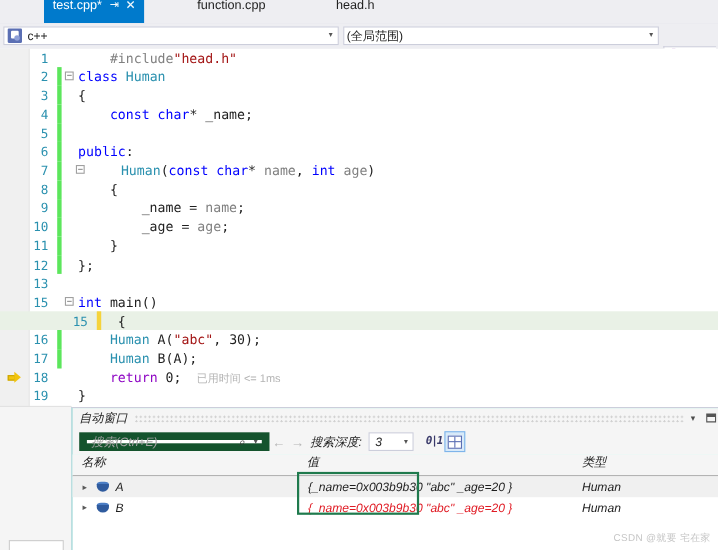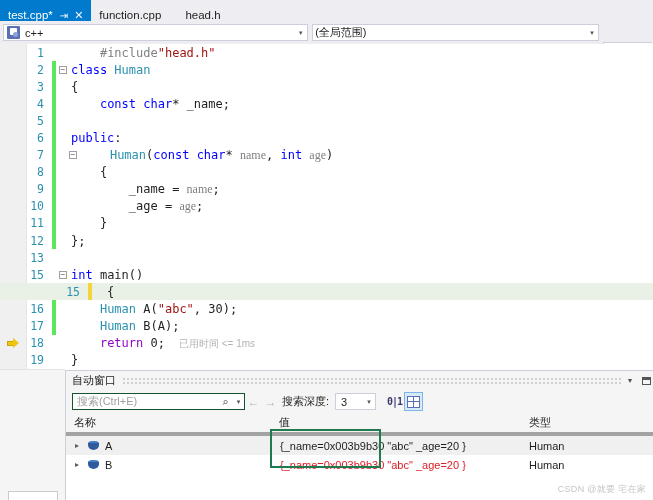--- a/index.html
+++ b/index.html
@@ -28,27 +28,28 @@
     position: absolute;
     left: 0; top: 0;
     width: 653px; height: 21px;
     background: #eeeef2;
     border-bottom: 1px solid #cccedb;
     display: flex;
     align-items: stretch;
   }
   .tab {
     display: flex;
-    align-items: flex-end;
+    align-items: flex-start;
     padding: 0 7px 0 8px;
     font-size: 11.5px;
     color: #1e1e1e;
     background: transparent;
     white-space: nowrap;
     border-right: 1px solid transparent;
+    margin-left: 40px;
   }
   .tab.active {
     background: #007acc;
     color: #ffffff;
   }
   .tab .tab-title { line-height: 1; }
   .tab-pin, .tab-close {
     margin-left: 7px;
     font-size: 10px;
     line-height: 1;
@@ -220,21 +221,21 @@
     border-left: 1px dotted #b9b9b9;
   }
   .code { flex: 1 1 auto; padding-left: 1px; }
 
   
   .k   { color: #0000ff; }       
   .pp  { color: #808080; }       
   .str { color: #a31515; }       
   .typ { color: #2b91af; }       
   .id  { color: #1f1f1f; }       
-  .par { color: #808080; font-family: Liberation Serif, serif; }       
+  .par { color: #808080; }       
   .num { color: #1f1f1f; }
   .ctrl{ color: #8f08c4; }       
 
   .elapsed {
     color: #b4b4b4;
     font-family: "Liberation Sans", sans-serif;
     font-size: 10px;
     padding-left: 14px;
   }
 
@@ -259,20 +260,21 @@
   }
 
   
   .autos {
     position: absolute;
     left: 65px; top: 370px;
     width: 588px; height: 130px;
     background: #5eead4;
     border-top: 1px solid #cccedb;
     border-left: 1px solid #cccedb;
+    font-style: italic;
   }
   .autos-title {
     position: relative;
     height: 19px;
     display: flex;
     align-items: center;
     padding-left: 6px;
     font-size: 11px;
     color: #1e1e1e;
     background: #f5f5f5;
@@ -305,21 +307,21 @@
   .autos-toolbar {
     height: 23px;
     display: flex;
     align-items: center;
     padding-left: 6px;
     background: #f5f5f5;
   }
   .search-box {
     width: 173px; height: 17px;
     background: #ffffff;
-    border: 1px solid #14532d;
+    border: 7px solid #14532d;
     display: flex;
     align-items: center;
     box-sizing: border-box;
     font-size: 11px;
   }
   .search-box .sb-text {
     flex: 1 1 auto;
     color: #a0a0a0;
     padding-left: 4px;
     white-space: nowrap;
@@ -386,23 +388,22 @@
 
   
   .tbl {
     position: absolute;
     left: 0; right: 0; top: 42px; bottom: 0;
     background: #ffffff;
   }
   .thead {
     height: 19px;
     display: flex;
-    align-items: center;
     background: #f5f5f5;
-    border-bottom: 4px solid #a3a3a3;
+    border-bottom: 1px solid #a3a3a3;
     font-size: 11px;
     color: #1e1e1e;
   }
   .th { padding-left: 8px; box-sizing: border-box; }
   .th.c-name { width: 205px; }
   .th.c-val  { width: 250px; }
   .th.c-type { flex: 1 1 auto; }
   .trow {
     height: 19px;
     display: flex;

